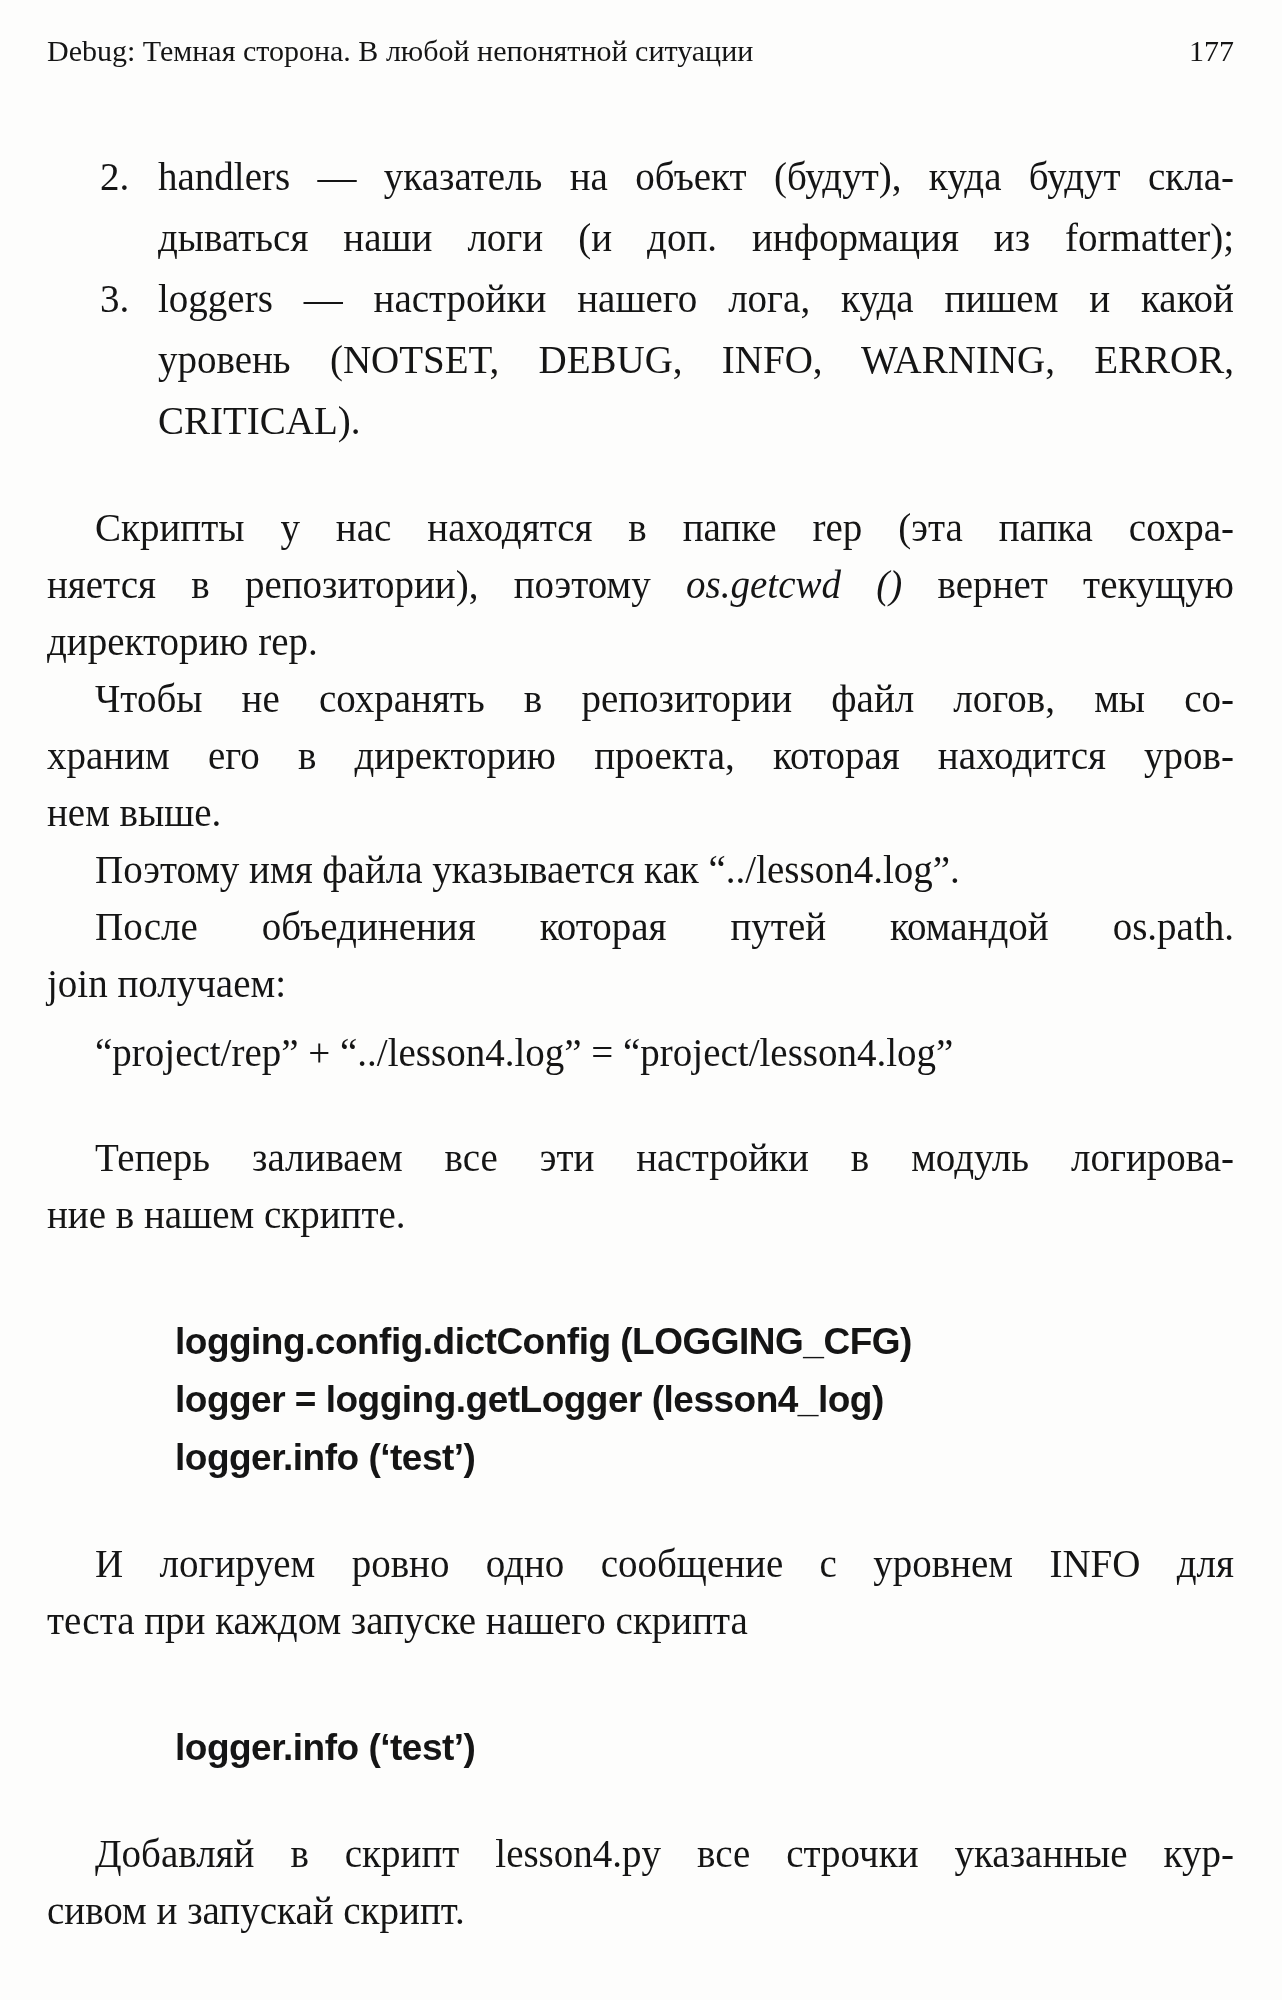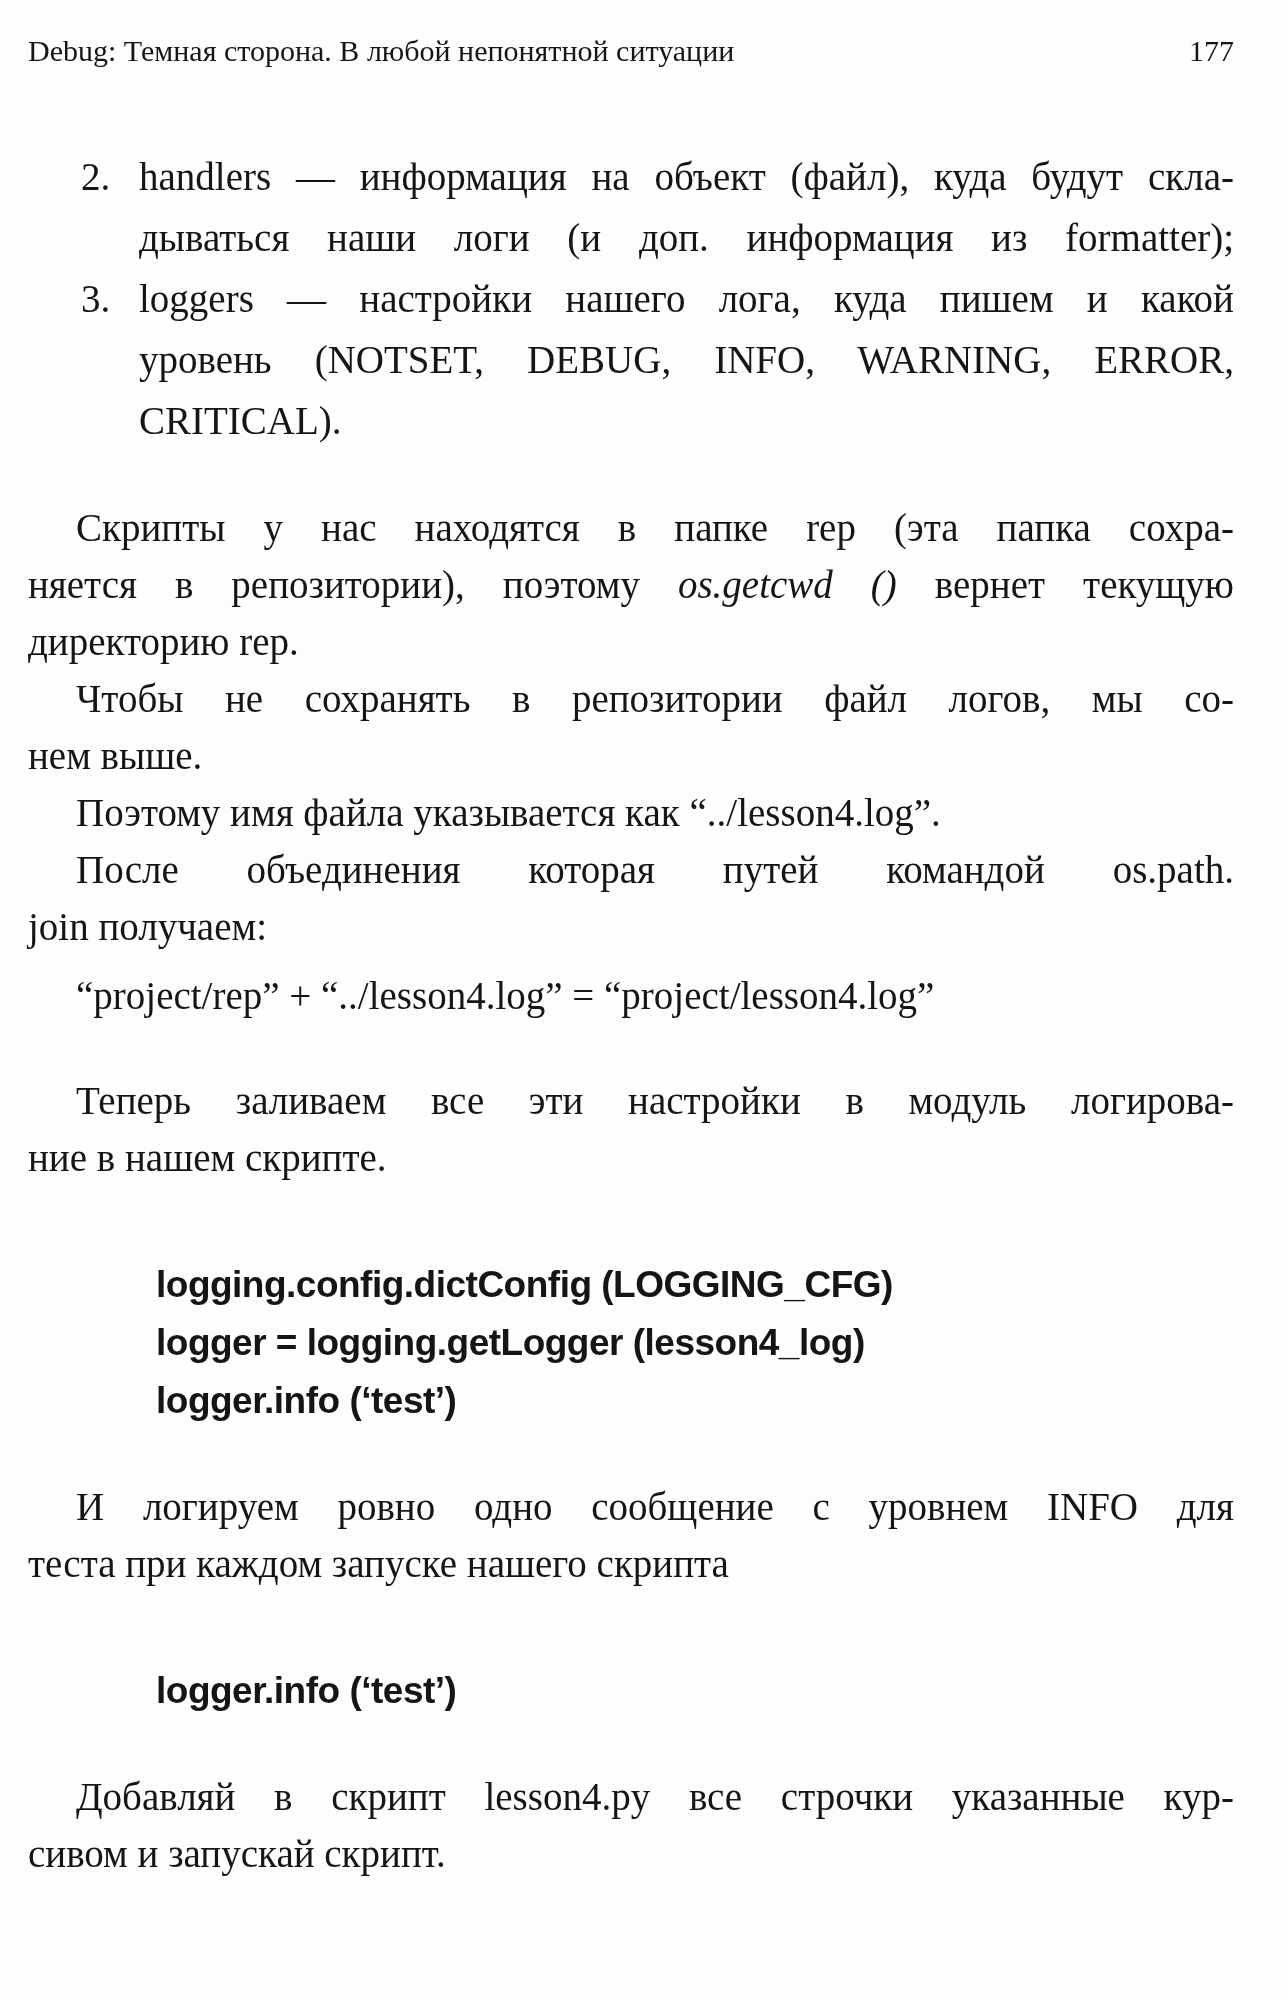--- a/index.html
+++ b/index.html
@@ -4,21 +4,21 @@
 <style>
   html, body { margin: 0; padding: 0; background: #e8e8e8; }
   .page {
     position: relative;
     width: 1282px;
     height: 2000px;
     margin: 0 auto;
     background: #fdfdfc;
     color: #151515;
     box-sizing: border-box;
-    padding: 30px 48px 0 28px;
+    padding: 30px 48px 0 47px;
     font-family: "Liberation Serif", serif;
     overflow: hidden;
   }
   .header {
     display: flex;
     justify-content: space-between;
     align-items: baseline;
     font-size: 30px;
     line-height: 42px;
     white-space: nowrap;
@@ -48,35 +48,36 @@
 </head>
 <body>
 
 <div class="page">
   <div class="header">
     <span>Debug: Темная сторона. В любой непонятной ситуации</span>
     <span>177</span>
   </div>
   <div class="content" id="content">
       <div class="block list-item">
-        <div class="line justify first"><span class="list-num">2.</span><span>handlers — информация на объект (файл), куда будут скла-</span></div>
+        <div class="line justify first"><span class="list-num">2.</span><span>handlers — указатель на объект (будут), куда будут скла-</span></div>
         <div class="line justify"><span>дываться наши логи (и доп. информация из formatter);</span></div>
       </div>
       <div class="block list-item">
         <div class="line justify first"><span class="list-num">3.</span><span>loggers — настройки нашего лога, куда пишем и какой</span></div>
         <div class="line justify"><span>уровень (NOTSET, DEBUG, INFO, WARNING, ERROR,</span></div>
         <div class="line last"><span>CRITICAL).</span></div>
       </div>
       <div class="block paragraph gap-md">
         <div class="line justify indent first"><span>Скрипты у нас находятся в папке rep (эта папка сохра-</span></div>
         <div class="line justify"><span>няется в репозитории), поэтому </span><i>os.getcwd ()</i><span> вернет текущую</span></div>
         <div class="line last"><span>директорию rep.</span></div>
       </div>
       <div class="block paragraph">
         <div class="line justify indent first"><span>Чтобы не сохранять в репозитории файл логов, мы со-</span></div>
+        <div class="line justify"><span>храним его в директорию проекта, которая находится уров-</span></div>
         <div class="line last"><span>нем выше.</span></div>
       </div>
       <div class="block paragraph">
         <div class="line last indent first"><span>Поэтому имя файла указывается как “../lesson4.log”.</span></div>
       </div>
       <div class="block paragraph">
         <div class="line justify indent first"><span>После объединения которая путей командой os.path.</span></div>
         <div class="line last"><span>join получаем:</span></div>
       </div>
       <div class="block paragraph gap-sm">

